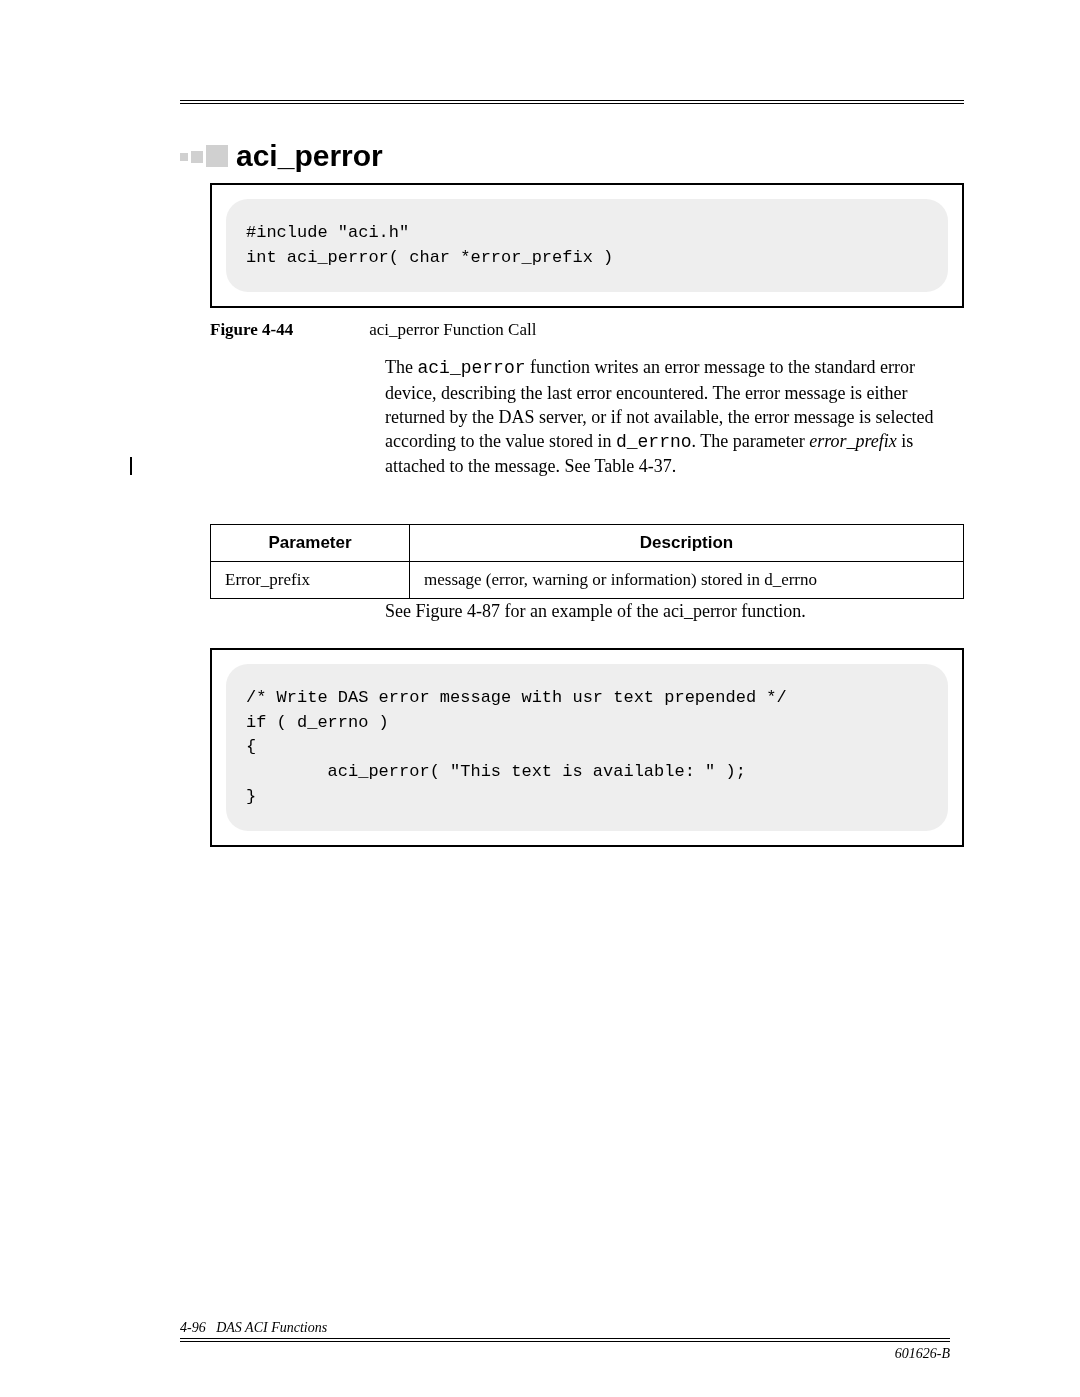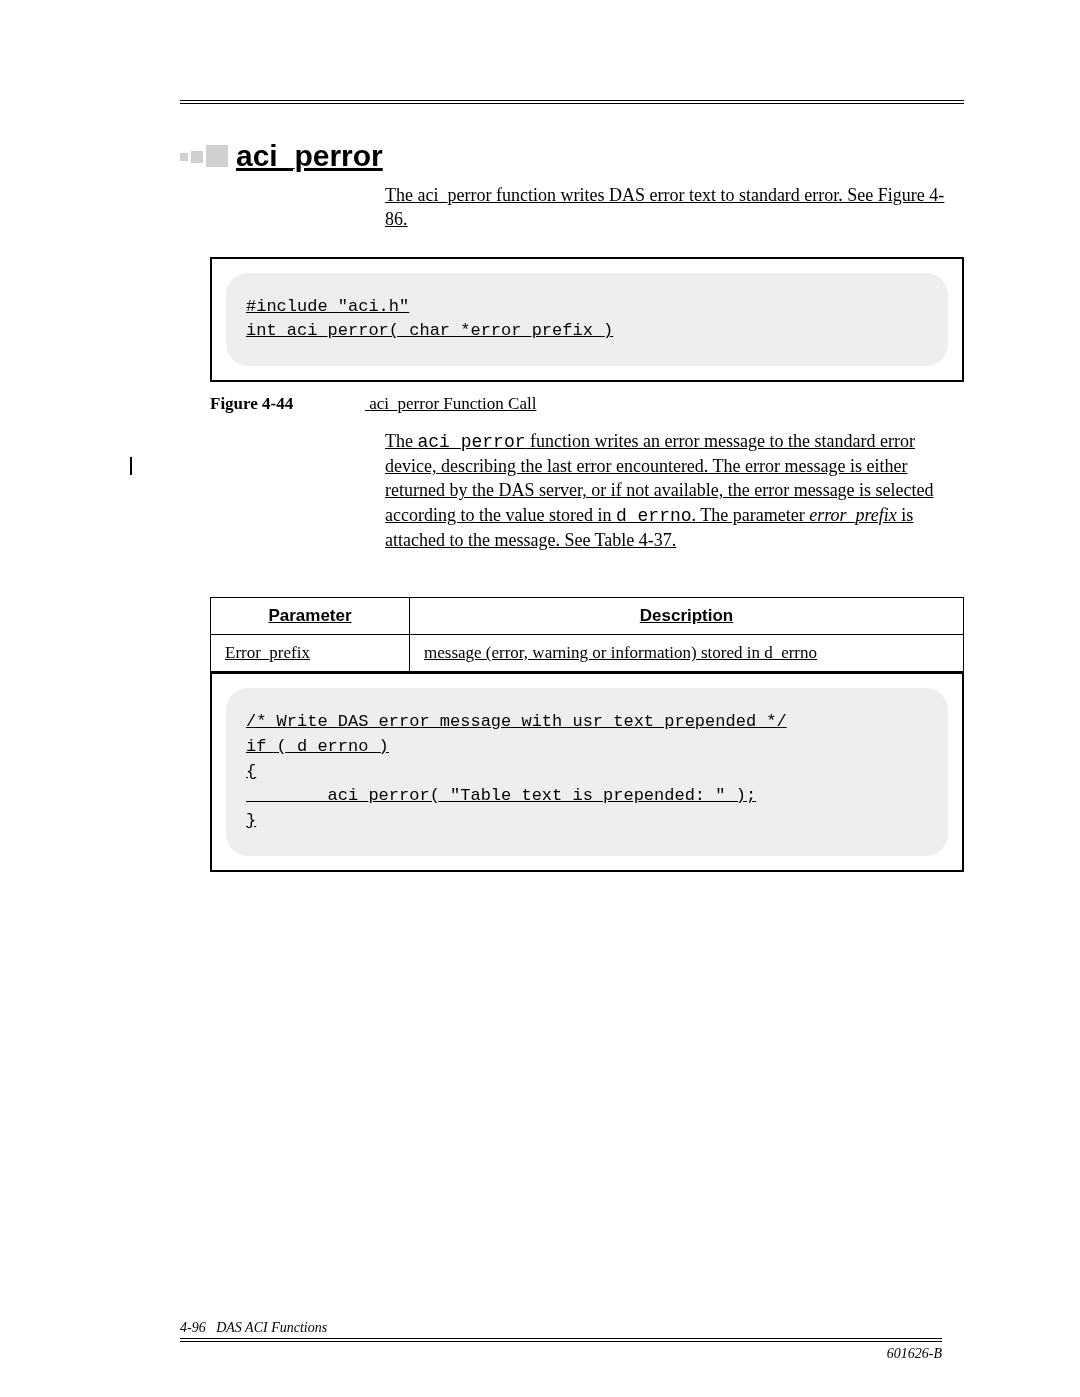--- a/index.html
+++ b/index.html
@@ -8,21 +8,20 @@
     background: #fff;
     font-family: "Palatino Linotype", "Book Antiqua", Palatino, Georgia, serif;
     color: #000;
   }
   .page {
     width: 1080px;
     height: 1397px;
     box-sizing: border-box;
     padding: 100px 116px 50px 150px;
     position: relative;
-    text-decoration: underline;
   }
   .rule-top {
     border-top: 4px double #000;
     margin-left: 30px;
     margin-bottom: 35px;
   }
   .heading-row {
     display: flex;
     align-items: center;
     margin-left: 30px;
@@ -120,21 +119,21 @@
   .change-bar {
     position: absolute;
     left: 130px;
     width: 2px;
     height: 18px;
     background: #000;
   }
   .footer {
     position: absolute;
     left: 150px;
-    right: 138px;
+    right: 130px;
     bottom: 55px;
   }
   .footer-line {
     border-top: 4px double #000;
     position: relative;
     margin-left: 30px;
   }
   .footer-left {
     position: absolute;
     left: 0;
@@ -159,21 +158,20 @@
 
   <div class="rule-top"></div>
 
   <div class="heading-row">
     <span class="heading-icon">
       <span class="sq sq1"></span><span class="sq sq2"></span><span class="sq sq3"></span>
     </span>
     <h1>aci_perror</h1>
   </div>
 
-  <div class="body-indent">The aci_perror function writes DAS error text to standard error. See Figure 4-86.</div>
 
   <div class="code-frame">
     <div class="code-block">#include "aci.h"
 int aci_perror( char *error_prefix )</div>
   </div>
 
   <div class="change-bar" style="top:457px;"></div>
 
   <div class="caption">
     <span class="fig-label">Figure 4-44</span>
@@ -193,26 +191,27 @@
       <th style="width:170px;">Parameter</th>
       <th>Description</th>
     </tr>
     <tr>
       <td>Error_prefix</td>
       <td>message (error, warning or information) stored in d_errno</td>
     </tr>
   </tbody>
     </table>
 
+  <div class="body-indent">See Figure 4-87 for an example of the aci_perror function.</div>
 
   <div class="code-frame">
     <div class="code-block">/* Write DAS error message with usr text prepended */
 if ( d_errno )
 {
-        aci_perror( "Table text is prepended: " );
+        aci_perror( "This text is available: " );
 }</div>
   </div>
 
 
   <div class="footer">
     <div class="footer-line">
       <span class="footer-left">
         <span>4-96</span>&nbsp;&nbsp;&nbsp;<span>DAS ACI Functions</span>
       </span>
       <span class="footer-right">601626-B</span>

